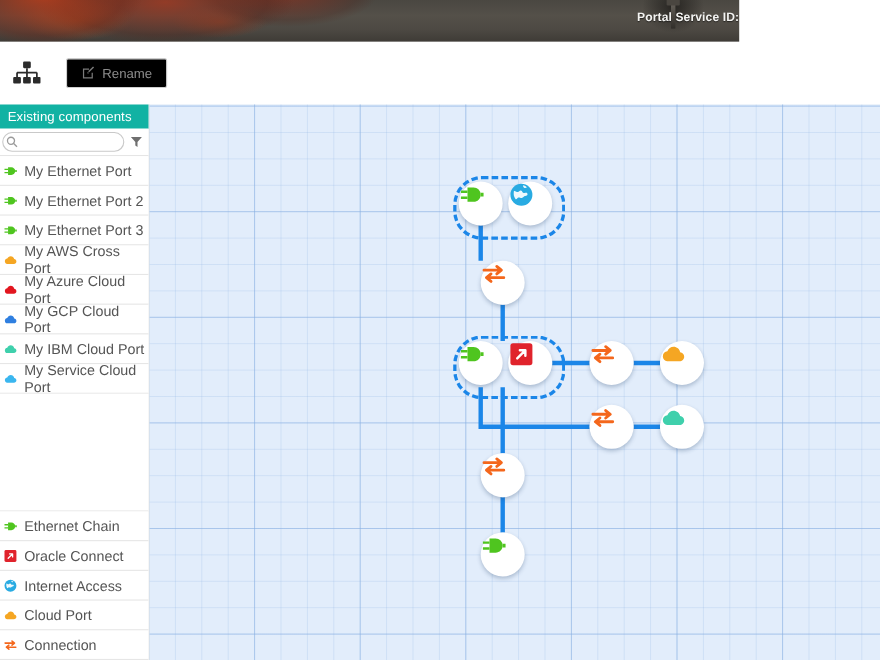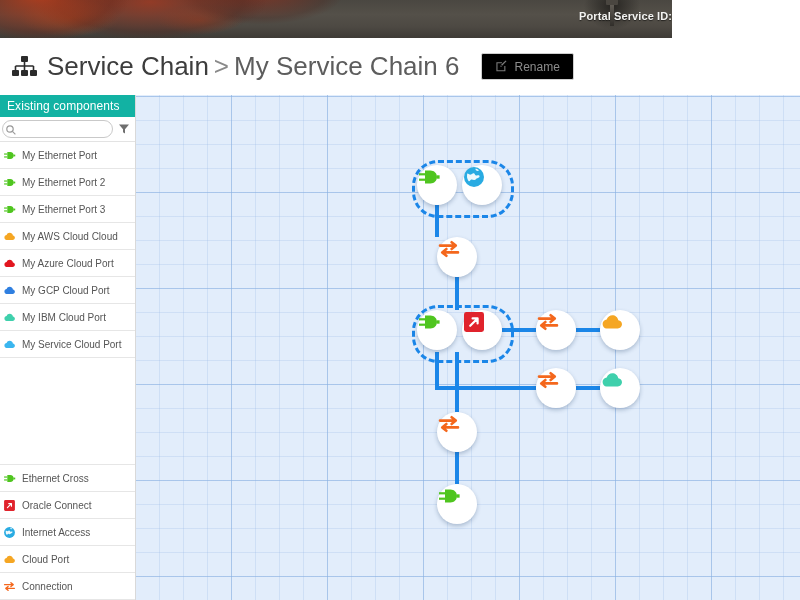--- a/index.html
+++ b/index.html
@@ -93,21 +93,21 @@
     position:absolute;left:14px;top:0;width:86px;height:14px;
     border:none;outline:none;background:transparent;
     font-size:10px;color:#555;font-family:"Liberation Sans",sans-serif;
   }
   .funnel{flex:none;width:14px;height:16px;display:flex;align-items:center;justify-content:center;cursor:pointer;}
 
   .comp-list{flex:none;background:#fff;}
   .comp-item{
     height:26px;border-bottom:1px solid #e6e6e6;
     display:flex;align-items:center;gap:6px;
-    padding-left:3px;font-size:10px;color:#555;cursor:pointer;
+    padding-left:3px;font-size:13px;color:#555;cursor:pointer;
   }
   .comp-item .ico{width:13px;height:14px;flex:none;display:flex;align-items:center;justify-content:center;}
   .spacer-white{flex:1;background:#fff;border-bottom:1px solid #e6e6e6;}
 
   
   .canvas{
     position:absolute;left:136px;top:0;right:0;height:505px;
     background-color:#e2edfb;
     background-image:
       linear-gradient(to right, rgba(137,176,226,.55) 1px, transparent 1px),
@@ -146,23 +146,20 @@
   <div class="titlebar">
     <span class="sitemap-icon">
       <svg width="26" height="24" viewBox="0 0 26 24">
         <rect x="10" y="1" width="7" height="6" rx="1" fill="#2b2b2b"></rect>
         <path d="M13.5 7 V11 M4.5 11 H22.5 M4.5 11 V15 M13.5 11 V15 M22.5 11 V15" stroke="#2b2b2b" stroke-width="1.6" fill="none"></path>
         <rect x="1" y="15" width="7" height="6" rx="1" fill="#2b2b2b"></rect>
         <rect x="10" y="15" width="7" height="6" rx="1" fill="#2b2b2b"></rect>
         <rect x="19" y="15" width="7" height="6" rx="1" fill="#2b2b2b"></rect>
       </svg>
     </span>
-    <div class="title-text">
-      <span>Service Chain</span><span class="sep">&gt;</span><span class="crumb2">My Service Chain 6</span>
-    </div>
     <div class="rename-btn">
       <span>
         <svg width="13" height="13" viewBox="0 0 14 14">
           <path d="M1.5 3.5 h6 v1.2 h-4.8 v7.3 h7.3 V7.6 h1.2 v5.6 h-9.7 z" fill="#7b7b7b"></path>
           <path d="M7.6 7.3 L12.4 2.5 l-1 -1 L6.6 6.3 z" fill="#7b7b7b"></path>
           <path d="M6.2 6.8 L5.8 8.5 L7.5 8.1 z" fill="#7b7b7b"></path>
         </svg>
       </span>
       <span>Rename</span>
     </div>
@@ -224,21 +221,21 @@
               </svg>
             </span>
             <span>My Ethernet Port 3</span>
           </div>
           <div class="comp-item">
             <span class="ico">
               <svg width="13" height="13" viewBox="0 0 24 24">
                 <path d="M6.4 18.4h11.4c2.3 0 4.2-1.8 4.2-4.1 0-2.1-1.6-3.9-3.7-4.1-.5-2.8-3-4.9-5.9-4.9-2.6 0-4.9 1.7-5.7 4.1-2.3.2-4.1 2.1-4.1 4.5 0 2.5 1.9 4.5 3.8 4.5z" fill="#f5a623"></path>
               </svg>
             </span>
-            <span>My AWS Cloud Cloud</span>
+            <span>My AWS Cross Port</span>
           </div>
           <div class="comp-item">
             <span class="ico">
               <svg width="13" height="13" viewBox="0 0 24 24">
                 <path d="M6.4 18.4h11.4c2.3 0 4.2-1.8 4.2-4.1 0-2.1-1.6-3.9-3.7-4.1-.5-2.8-3-4.9-5.9-4.9-2.6 0-4.9 1.7-5.7 4.1-2.3.2-4.1 2.1-4.1 4.5 0 2.5 1.9 4.5 3.8 4.5z" fill="#e2161f"></path>
               </svg>
             </span>
             <span>My Azure Cloud Port</span>
           </div>
           <div class="comp-item">
@@ -272,21 +269,21 @@
       <div class="comp-list" id="addnew-list">
           <div class="comp-item">
             <span class="ico">
               <svg width="13" height="13" viewBox="0 0 24 24">
                 <path d="M2 8.2h6v2.2H2z" fill="#4fc51f"></path>
                 <path d="M2 13.6h6v2.2H2z" fill="#4fc51f"></path>
                 <path d="M8 5.5h5.5c3.6 0 6.5 2.9 6.5 6.5s-2.9 6.5-6.5 6.5H8z" fill="#4fc51f"></path>
                 <path d="M20 10.3h2.6v3.4H20z" fill="#4fc51f"></path>
               </svg>
             </span>
-            <span>Ethernet Cross</span>
+            <span>Ethernet Chain</span>
           </div>
           <div class="comp-item">
             <span class="ico">
               <svg width="13" height="13" viewBox="0 0 24 24">
                 <rect x="2" y="2" width="20" height="20" rx="2.4" fill="#e0232c"></rect>
                 <path d="M8.2 15.8 L15 9 M10.6 8.4 H15.6 V13.4" stroke="#ffffff" stroke-width="2.2" fill="none" stroke-linecap="round" stroke-linejoin="round"></path>
               </svg>
             </span>
             <span>Oracle Connect</span>
           </div>

